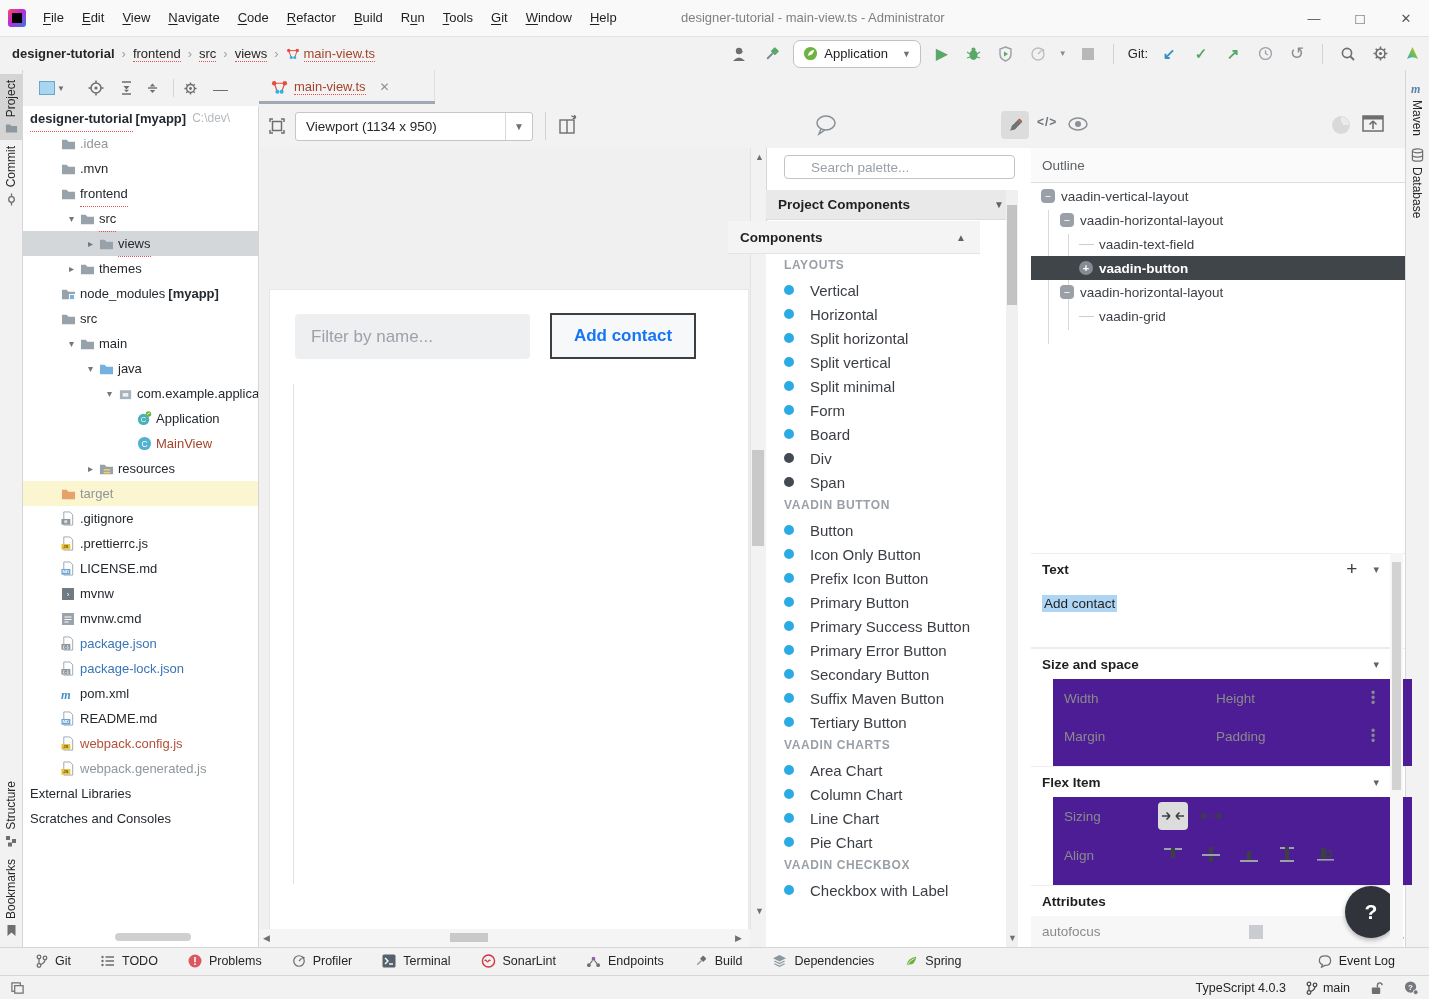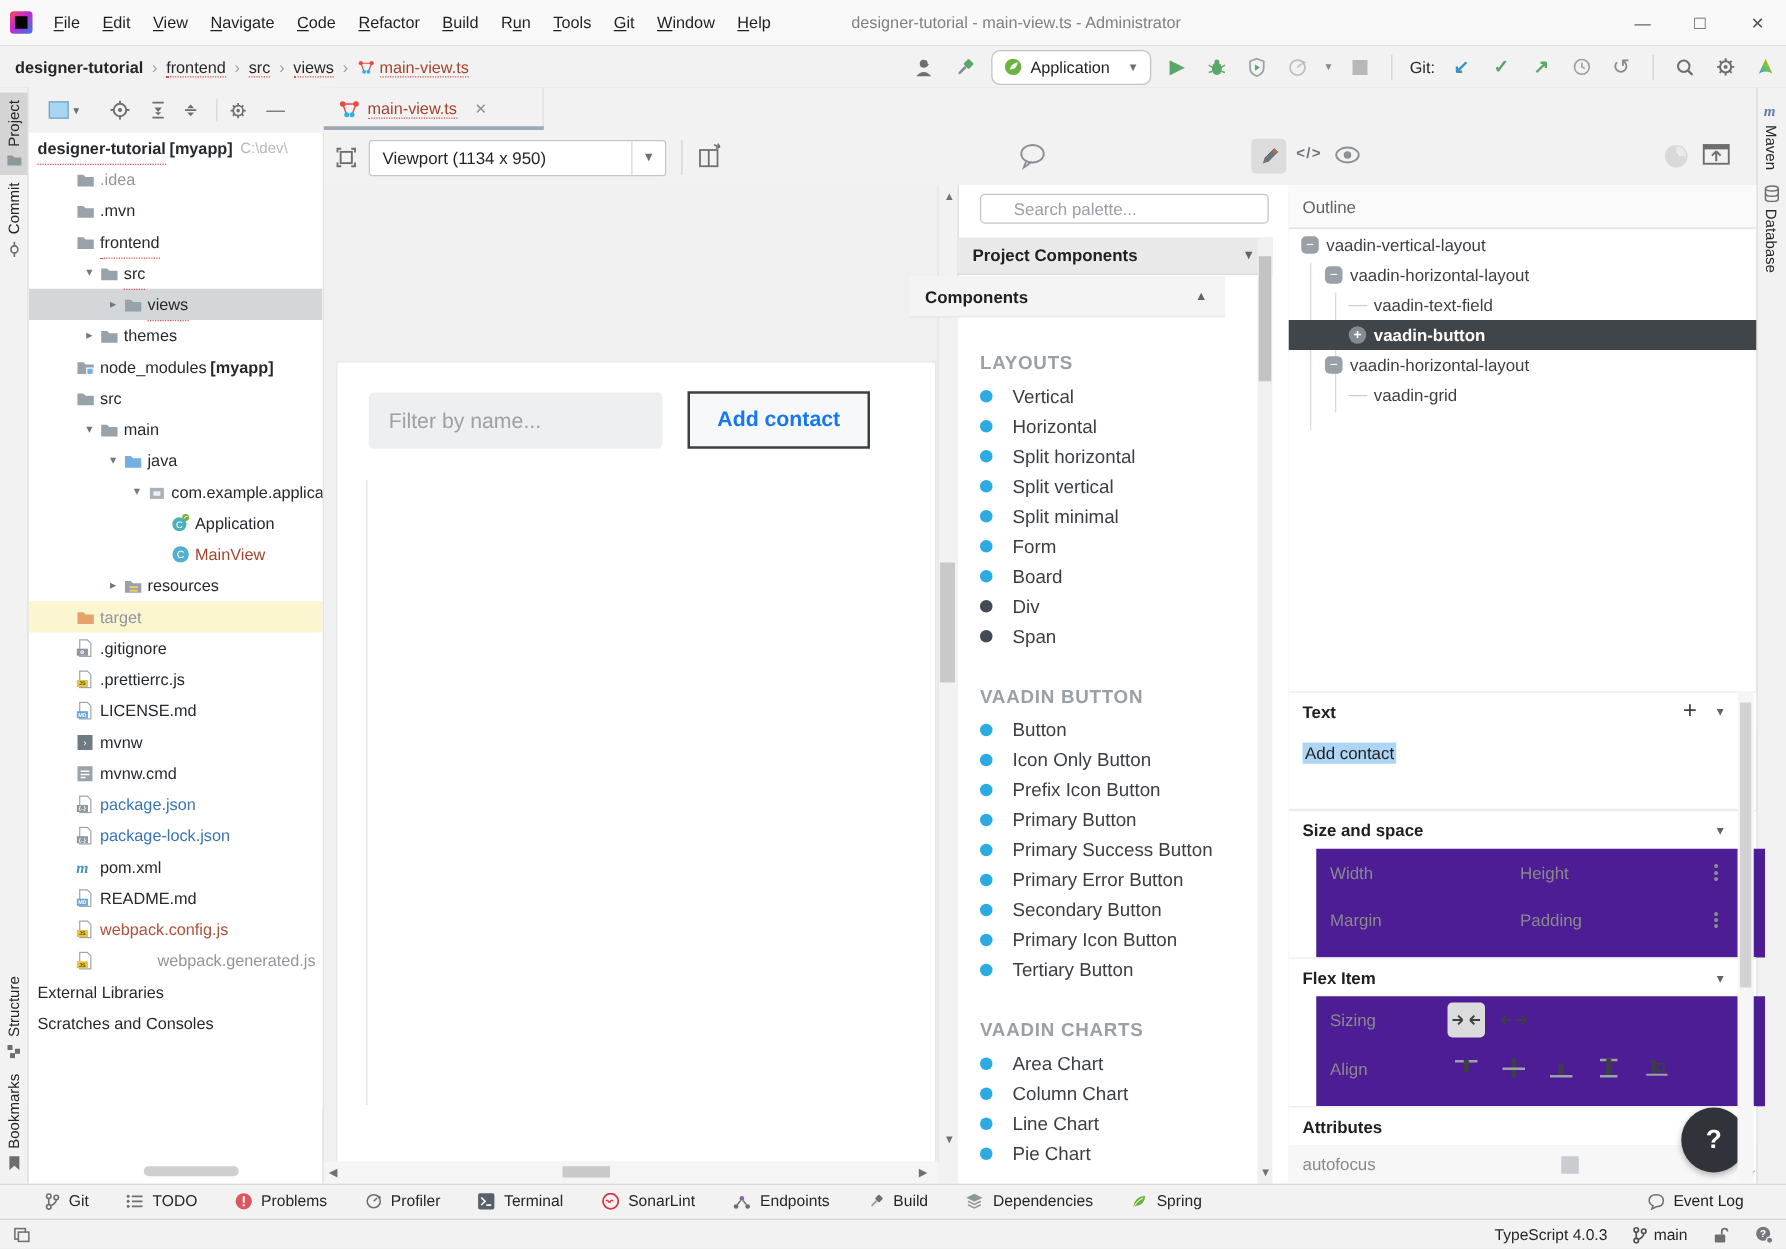--- a/index.html
+++ b/index.html
@@ -85,21 +85,21 @@
   #canvas-hthumb{left:450px;top:933px;width:38px;height:9px;background:#c9c9c9;}
   
   #palette{left:766px;top:148px;width:264px;height:799px;background:#fff;border-left:1px solid #d6d6d6;border-right:1px solid #d6d6d6;}
   #palette-search{left:784px;top:155px;width:231px;height:24px;border:1px solid #c4c4c4;border-radius:4px;background:#fff;font-size:13.5px;color:#262626;padding:0 6px 0 26px;box-sizing:border-box;font-family:"Liberation Sans",sans-serif;outline:none;}
   #palette-search::placeholder{color:#9aa0a6;}
   #search-glass{left:791px;top:160px;}
   #sec-project{left:766px;top:190px;width:252px;height:30px;background:#e9e9e9;border-bottom:1px solid #dcdcdc;display:flex;align-items:center;font-weight:bold;font-size:13.5px;padding-left:12px;box-sizing:border-box;}
   #sec-components{left:728px;top:221px;width:252px;height:33px;background:#f4f4f4;border-bottom:1px solid #e4e4e4;display:flex;align-items:center;font-weight:bold;font-size:13.5px;padding-left:12px;box-sizing:border-box;}
   .sec-arrow{margin-left:auto;margin-right:14px;color:#5f6368;font-size:10px;}
   #palette-list{left:766px;top:254px;width:240px;height:693px;overflow:hidden;background:#fff;}
-  .pgroup-h{margin:28px 0 6px 18px;font-size:15px;font-weight:bold;letter-spacing:.6px;color:#9aa0a6;}
+  .pgroup-h{margin:4px 0 6px 18px;font-size:12px;font-weight:bold;letter-spacing:.6px;color:#9aa0a6;}
   .pitem{height:24px;display:flex;align-items:center;padding-left:18px;font-size:15px;color:#3b3f44;}
   .pdot{width:10px;height:10px;border-radius:50%;margin-right:16px;flex:0 0 10px;}
   .pdot.blue{background:#2cabe3;}
   .pdot.dark{background:#434a54;}
   #palette-scroll{left:1006px;top:190px;width:12px;height:757px;background:#f0f0f0;}
   #palette-thumb{left:1007px;top:205px;width:10px;height:100px;background:#c3c3c3;}
   #palette-down{left:1008px;top:933px;}
   
   #rpanel{left:1031px;top:148px;width:374px;height:799px;background:#fff;}
   #outline-header{left:1031px;top:148px;width:374px;height:35px;background:#fafafa;border-bottom:1px solid #ddd;display:flex;align-items:center;padding-left:11px;box-sizing:border-box;font-size:13.5px;color:#5f6368;}
@@ -629,21 +629,21 @@
       <div class="trow" style="padding-left: 36px;">
         <span class="ticon">
           <svg width="14" height="15" viewBox="0 0 14 16">
             <path d="M2.5 1 h6.5 l3 3 v11 H2.5z" fill="#fff" stroke="#9aa5ad"></path>
             <rect x="0" y="8.5" width="9.5" height="6" fill="#e8c341"></rect>
             <text x="4.7" y="13.2" font-size="4.6" fill="#5f5410" text-anchor="middle" font-weight="bold" font-family="sans-serif">JS</text>
           </svg>
         </span>
         <span class="tl red2">webpack.config.js</span>
       </div>
-      <div class="trow" style="padding-left: 36px; gap: 46px;">
+      <div class="trow" style="padding-left: 36px;">
         <span class="ticon">
           <svg width="14" height="15" viewBox="0 0 14 16">
             <path d="M2.5 1 h6.5 l3 3 v11 H2.5z" fill="#fff" stroke="#9aa5ad"></path>
             <rect x="0" y="8.5" width="9.5" height="6" fill="#e8c341"></rect>
             <text x="4.7" y="13.2" font-size="4.6" fill="#5f5410" text-anchor="middle" font-weight="bold" font-family="sans-serif">JS</text>
           </svg>
         </span>
         <span class="tl dim">webpack.generated.js</span>
       </div>
       <div class="trow" style="padding-left: 4px;">
@@ -821,21 +821,21 @@
       <div class="pitem">
         <span class="pdot blue"></span>
         <span>Primary Error Button</span>
       </div>
       <div class="pitem">
         <span class="pdot blue"></span>
         <span>Secondary Button</span>
       </div>
       <div class="pitem">
         <span class="pdot blue"></span>
-        <span>Primary Icon Button</span>
+        <span>Suffix Maven Button</span>
       </div>
       <div class="pitem">
         <span class="pdot blue"></span>
         <span>Tertiary Button</span>
       </div>
       <div class="pgroup-h">VAADIN CHARTS</div>
       <div class="pitem">
         <span class="pdot blue"></span>
         <span>Area Chart</span>
       </div>

